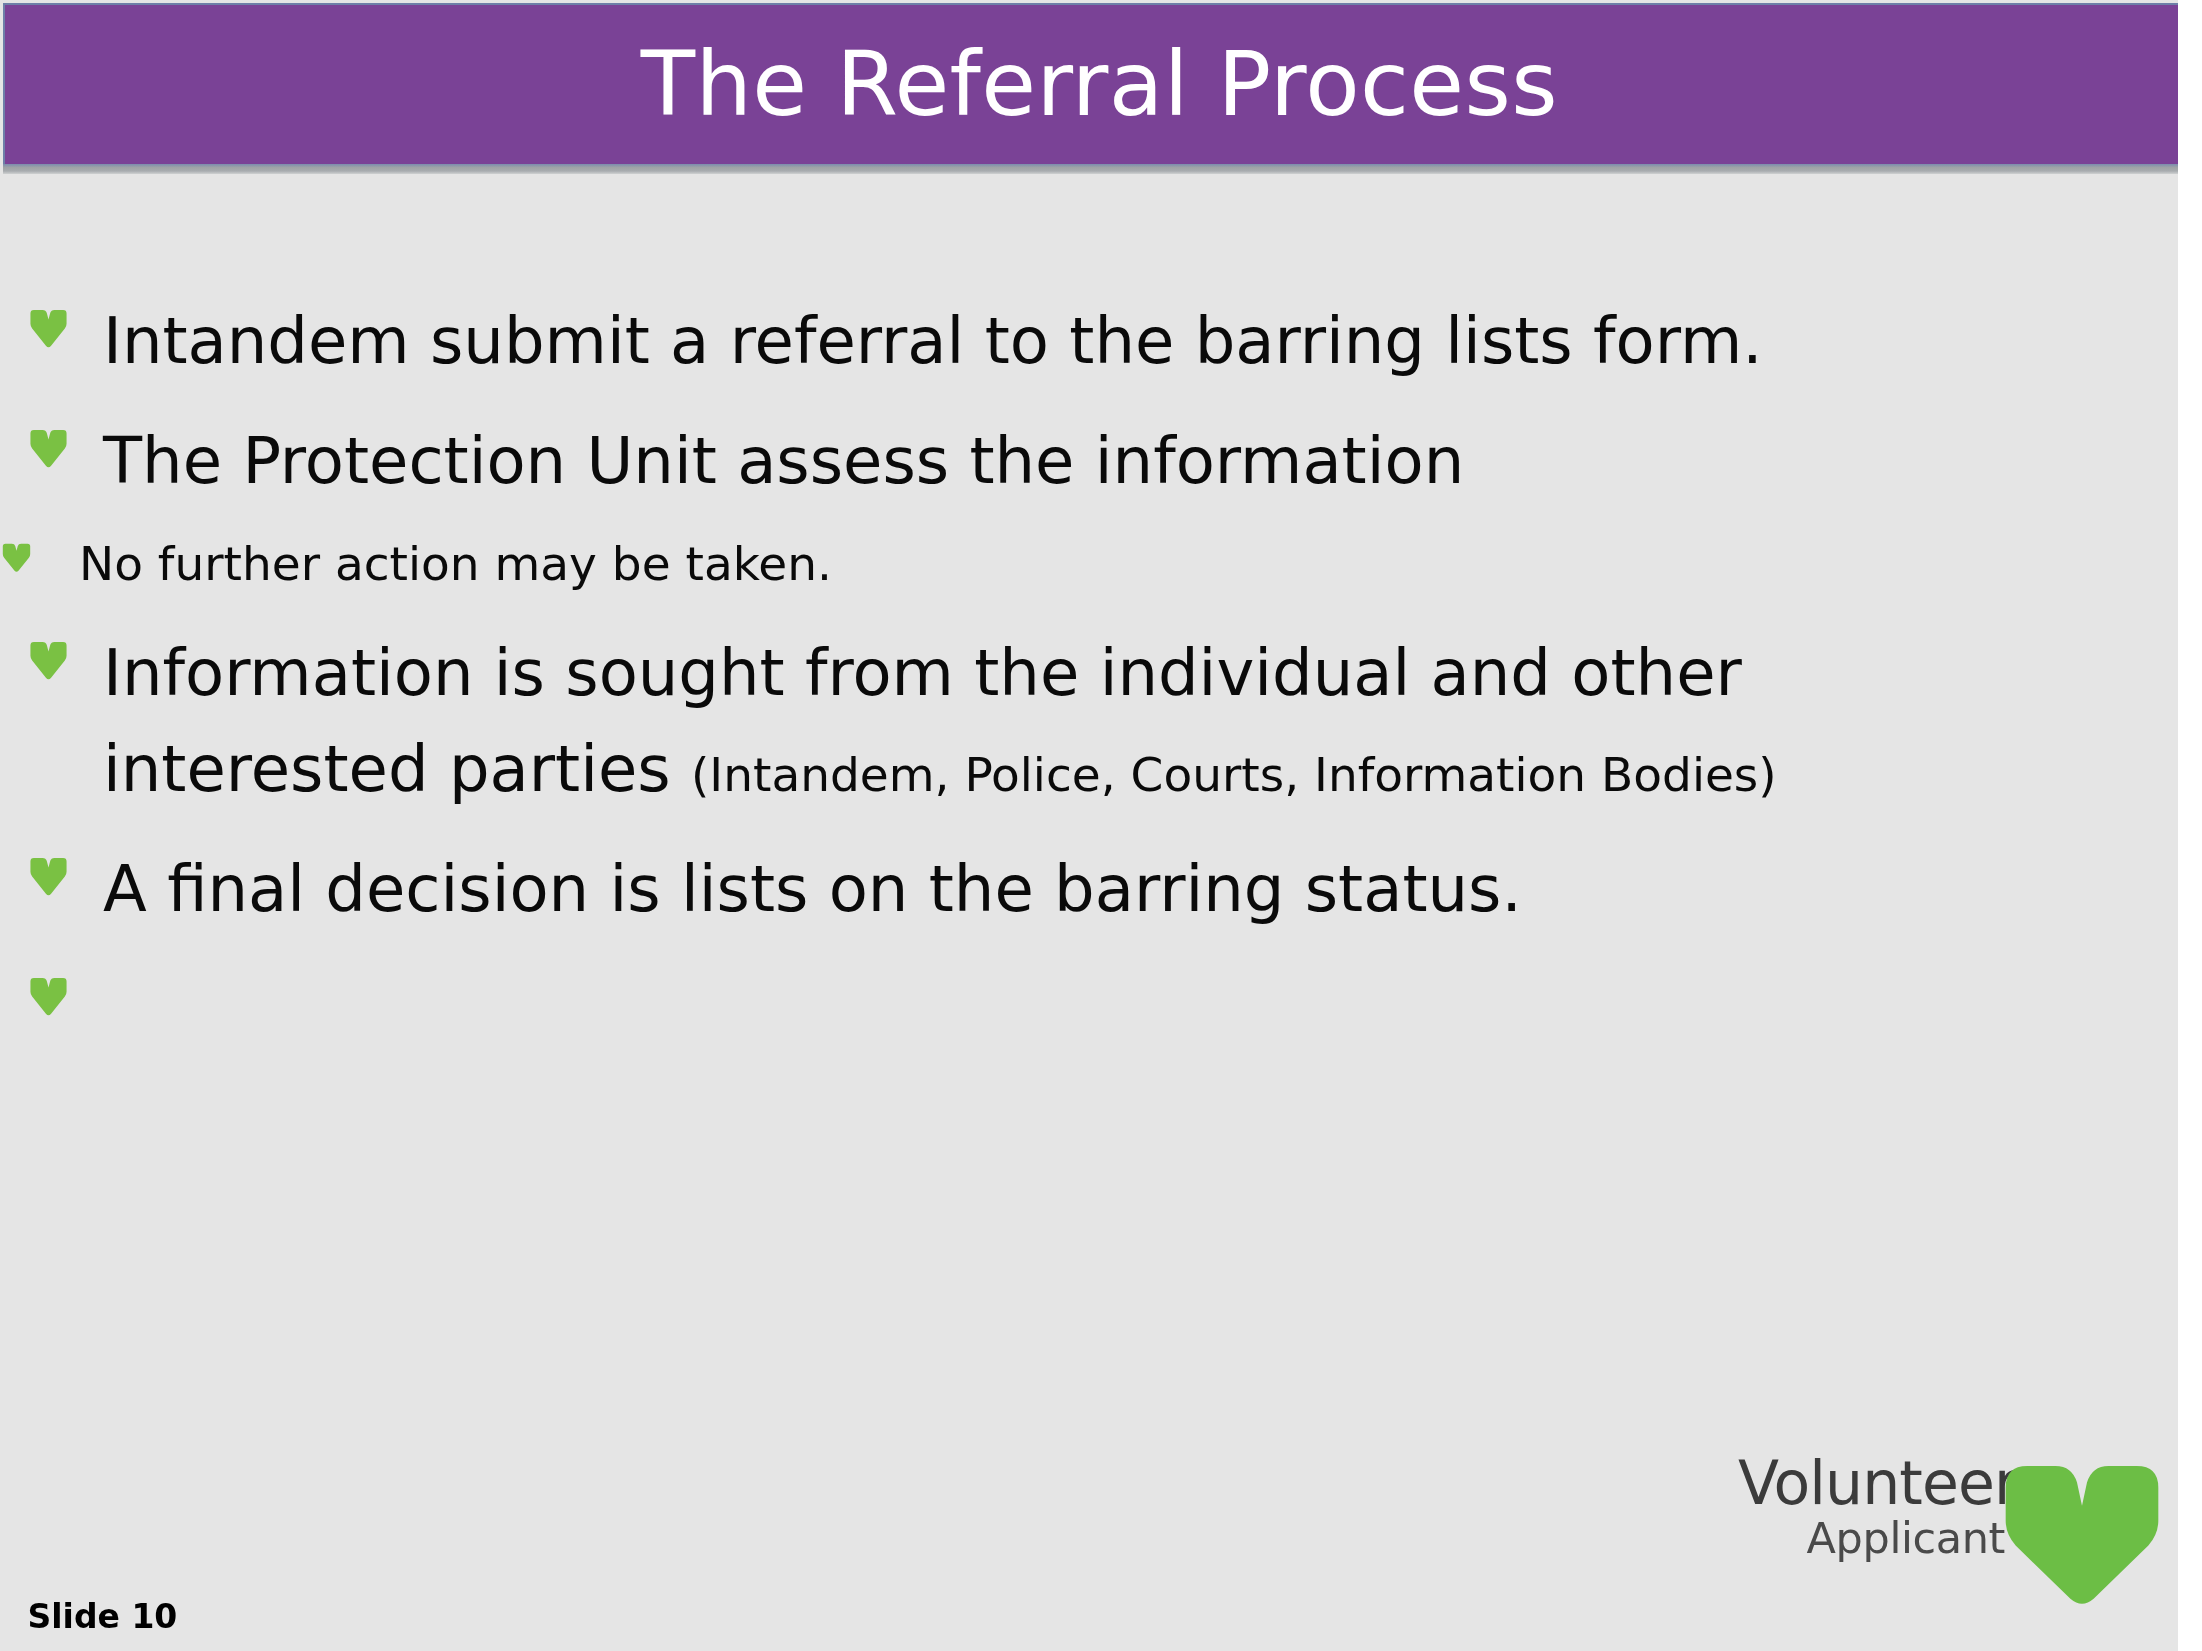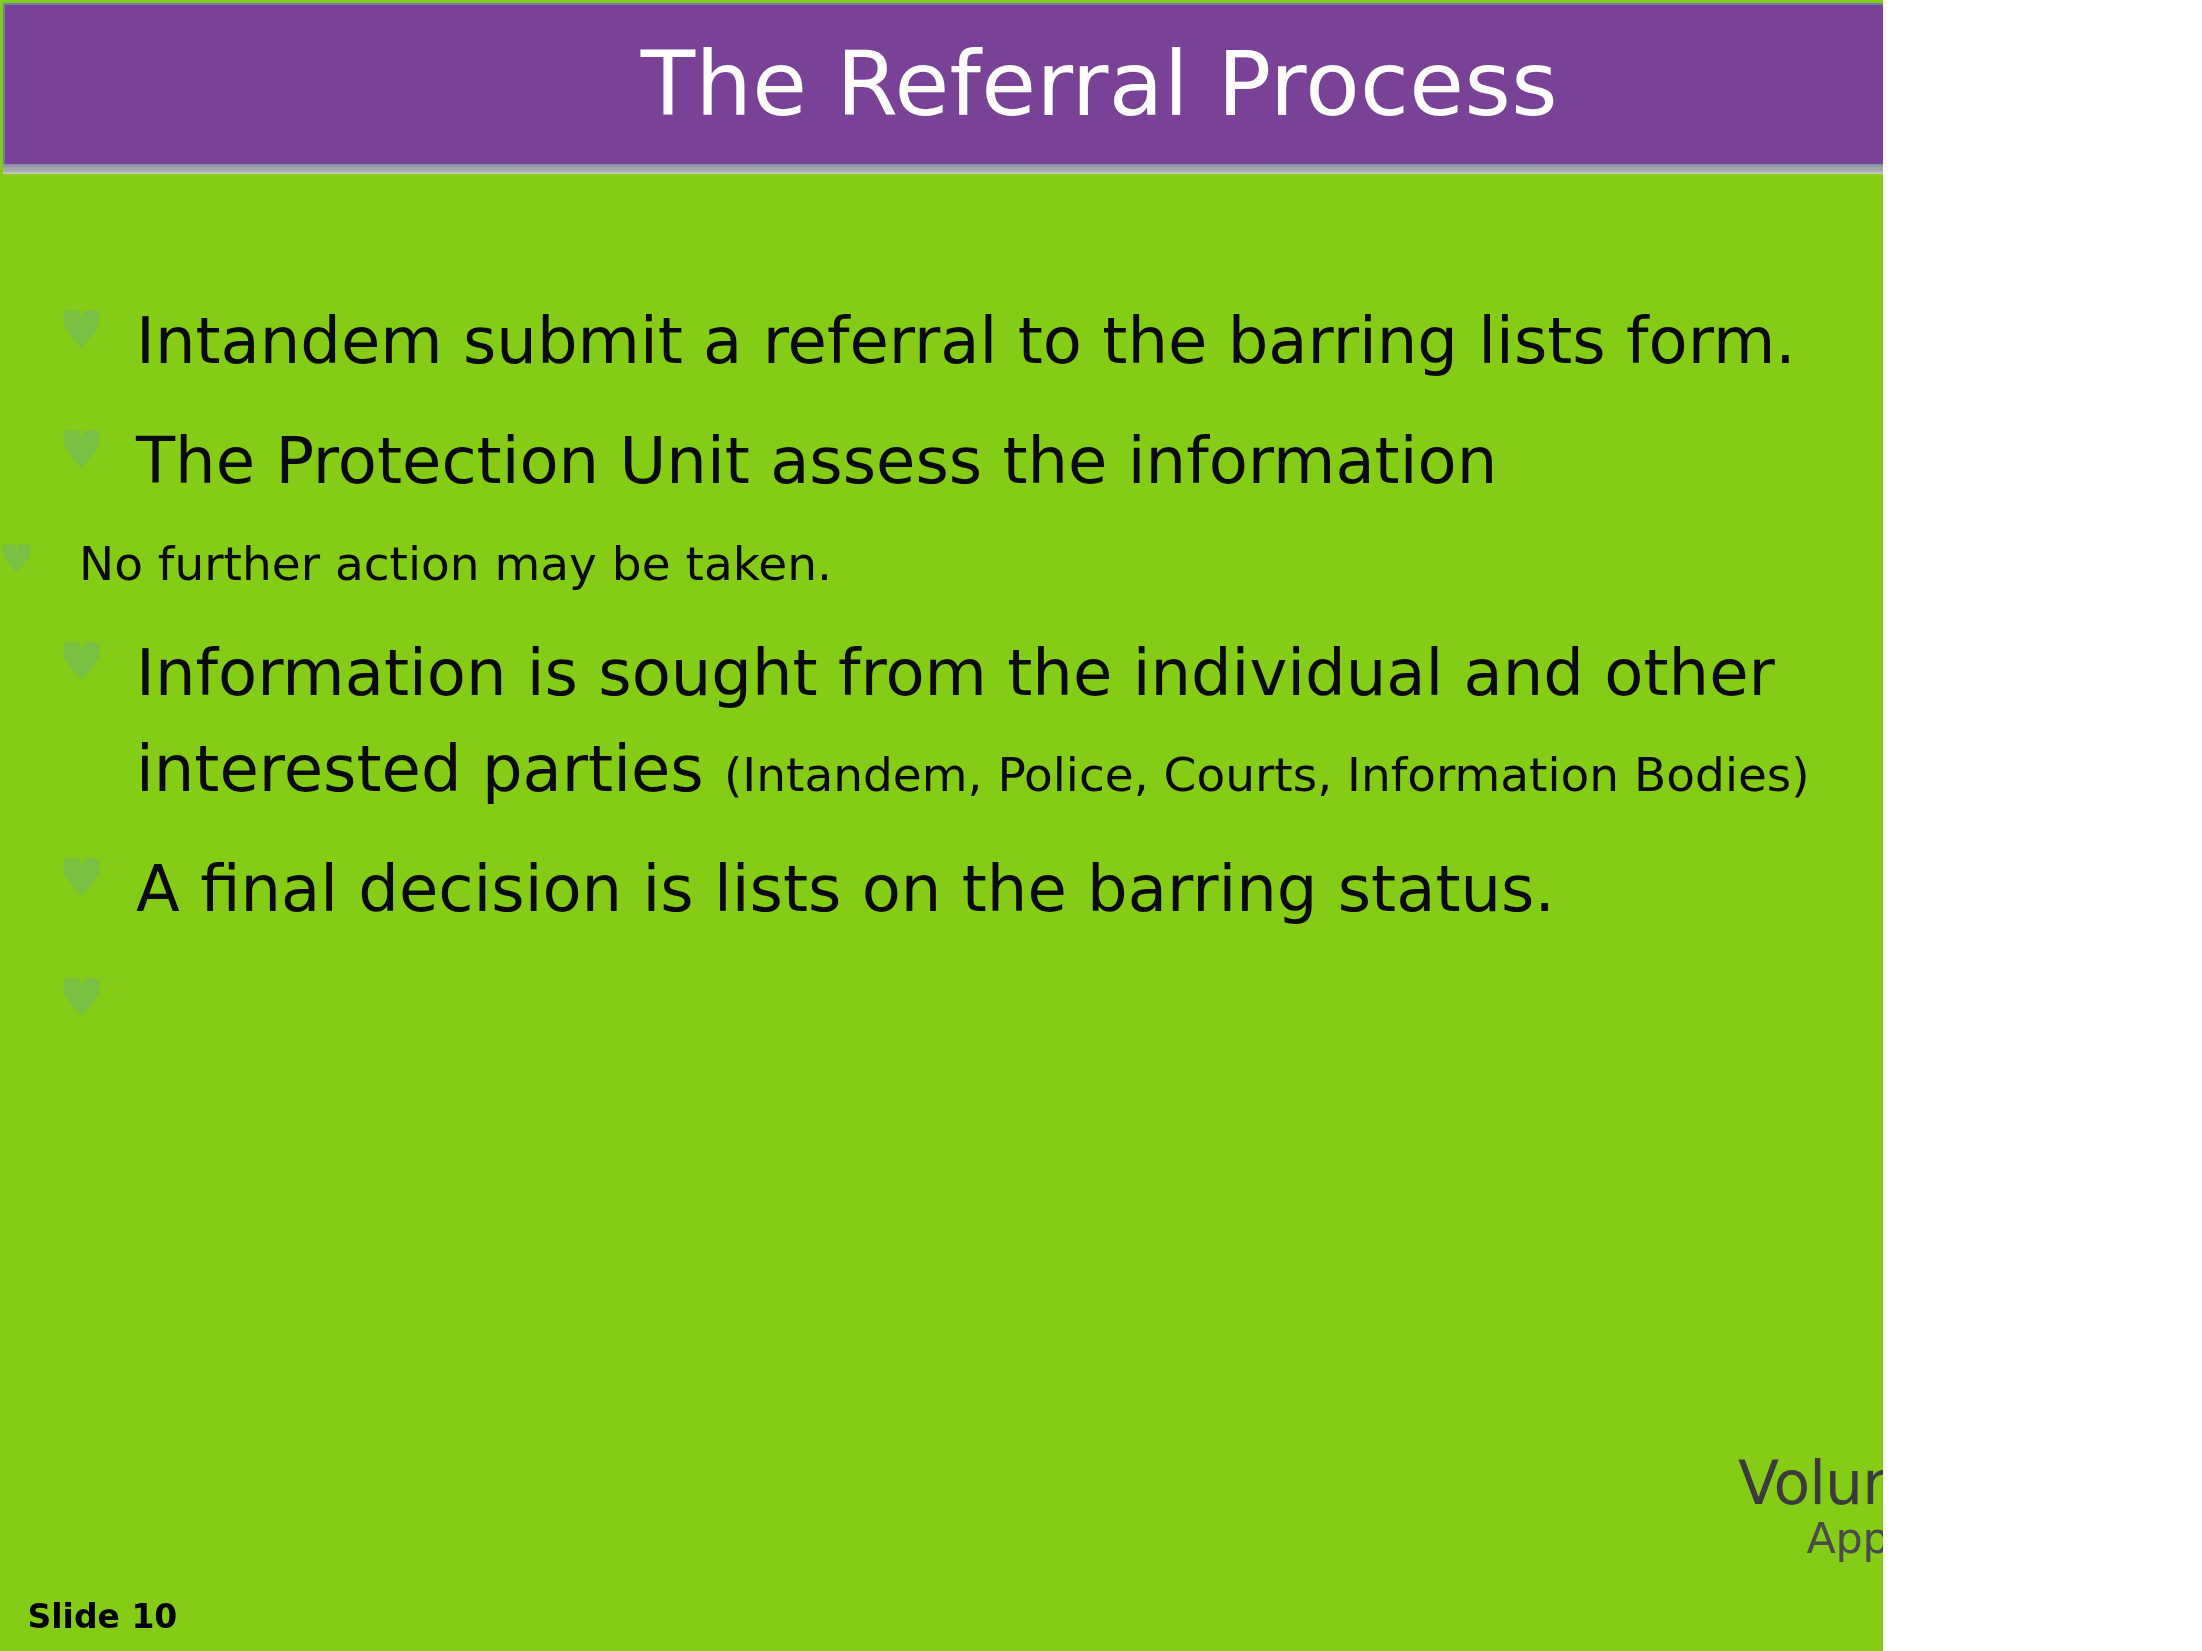--- a/index.html
+++ b/index.html
@@ -5,23 +5,23 @@
   html, body {
     margin: 0;
     padding: 0;
     background: #ffffff;
   }
   body {
     font-family: "DejaVu Sans", "Liberation Sans", sans-serif;
   }
   .slide {
     position: relative;
-    width: 1883px;
+    width: 2178px;
     height: 1652px;
-    background: #84cc16;
+    background: #e5e5e5;
     overflow: hidden;
   }
 
   
   .header-banner {
     position: absolute;
     left: 3.4px;
     top: 2.6px;
     width: 2192px;
     height: 162px;
@@ -60,21 +60,21 @@
     top: 293px;
     width: 2203px;
   }
   .bullet-row {
     position: relative;
     display: flex;
     align-items: flex-start;
     margin-bottom: 24px;
   }
   .bullet-row.level-1 {
-    padding-left: 60px;
+    padding-left: 27px;
   }
   .bullet-row.level-2 {
     margin-bottom: 31px;
     margin-top: 8.6px;
   }
   .heart-bullet {
     flex: 0 0 auto;
     width: 43px;
     height: 40px;
     margin-right: 33px;

